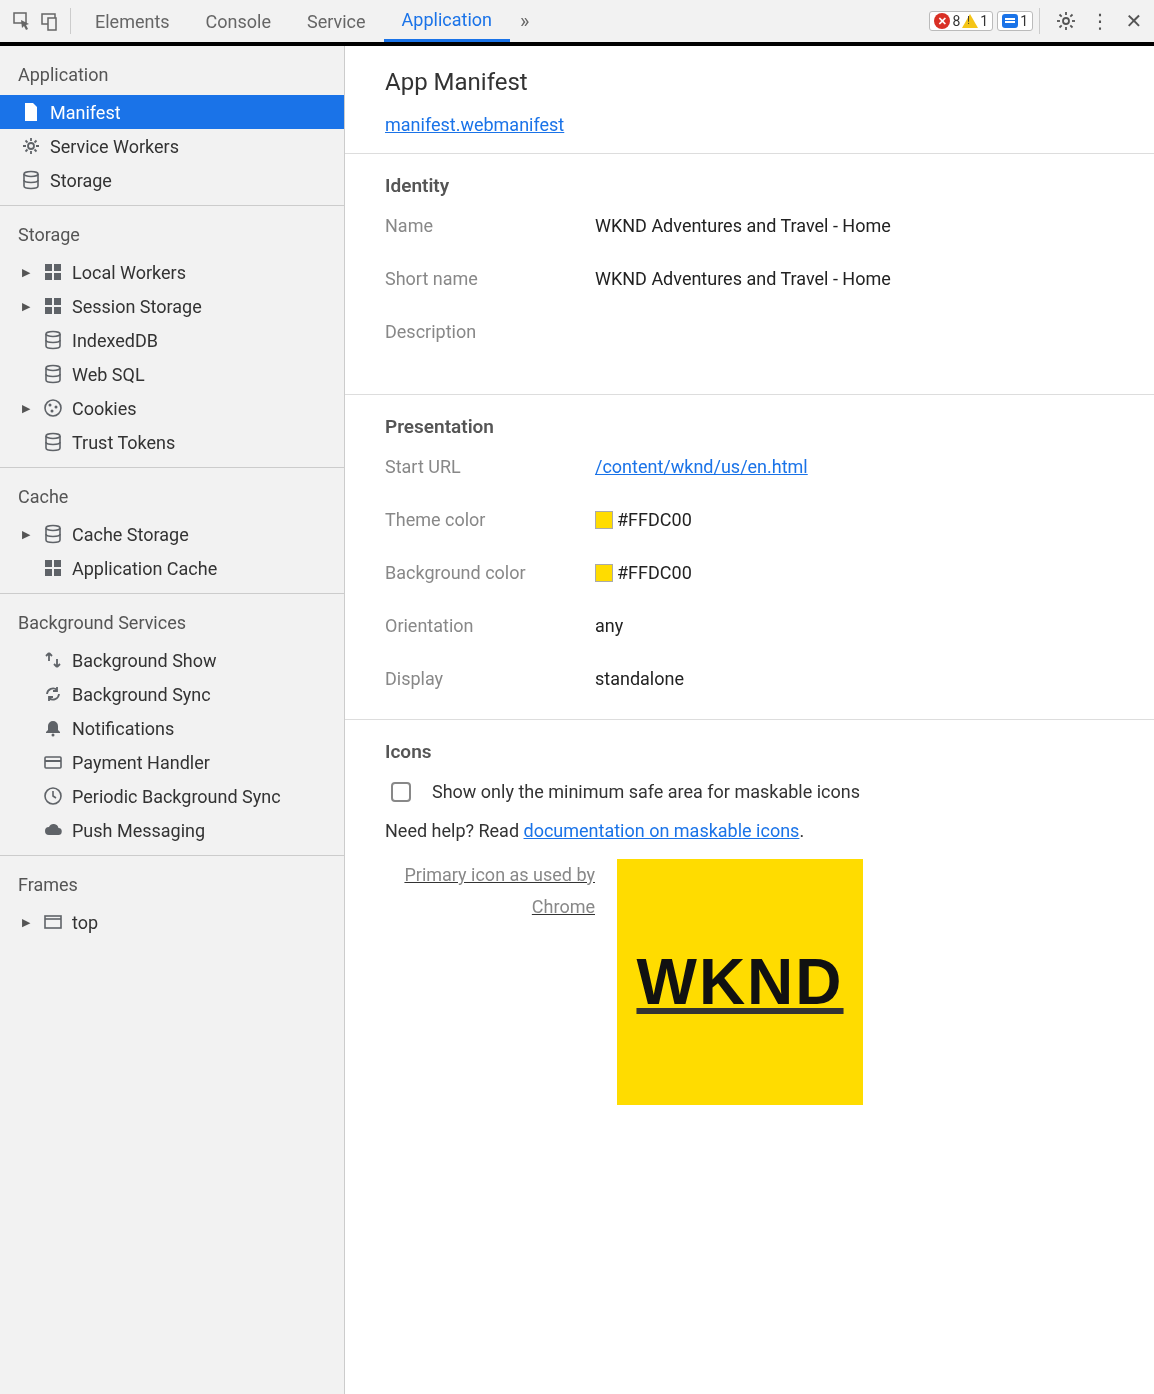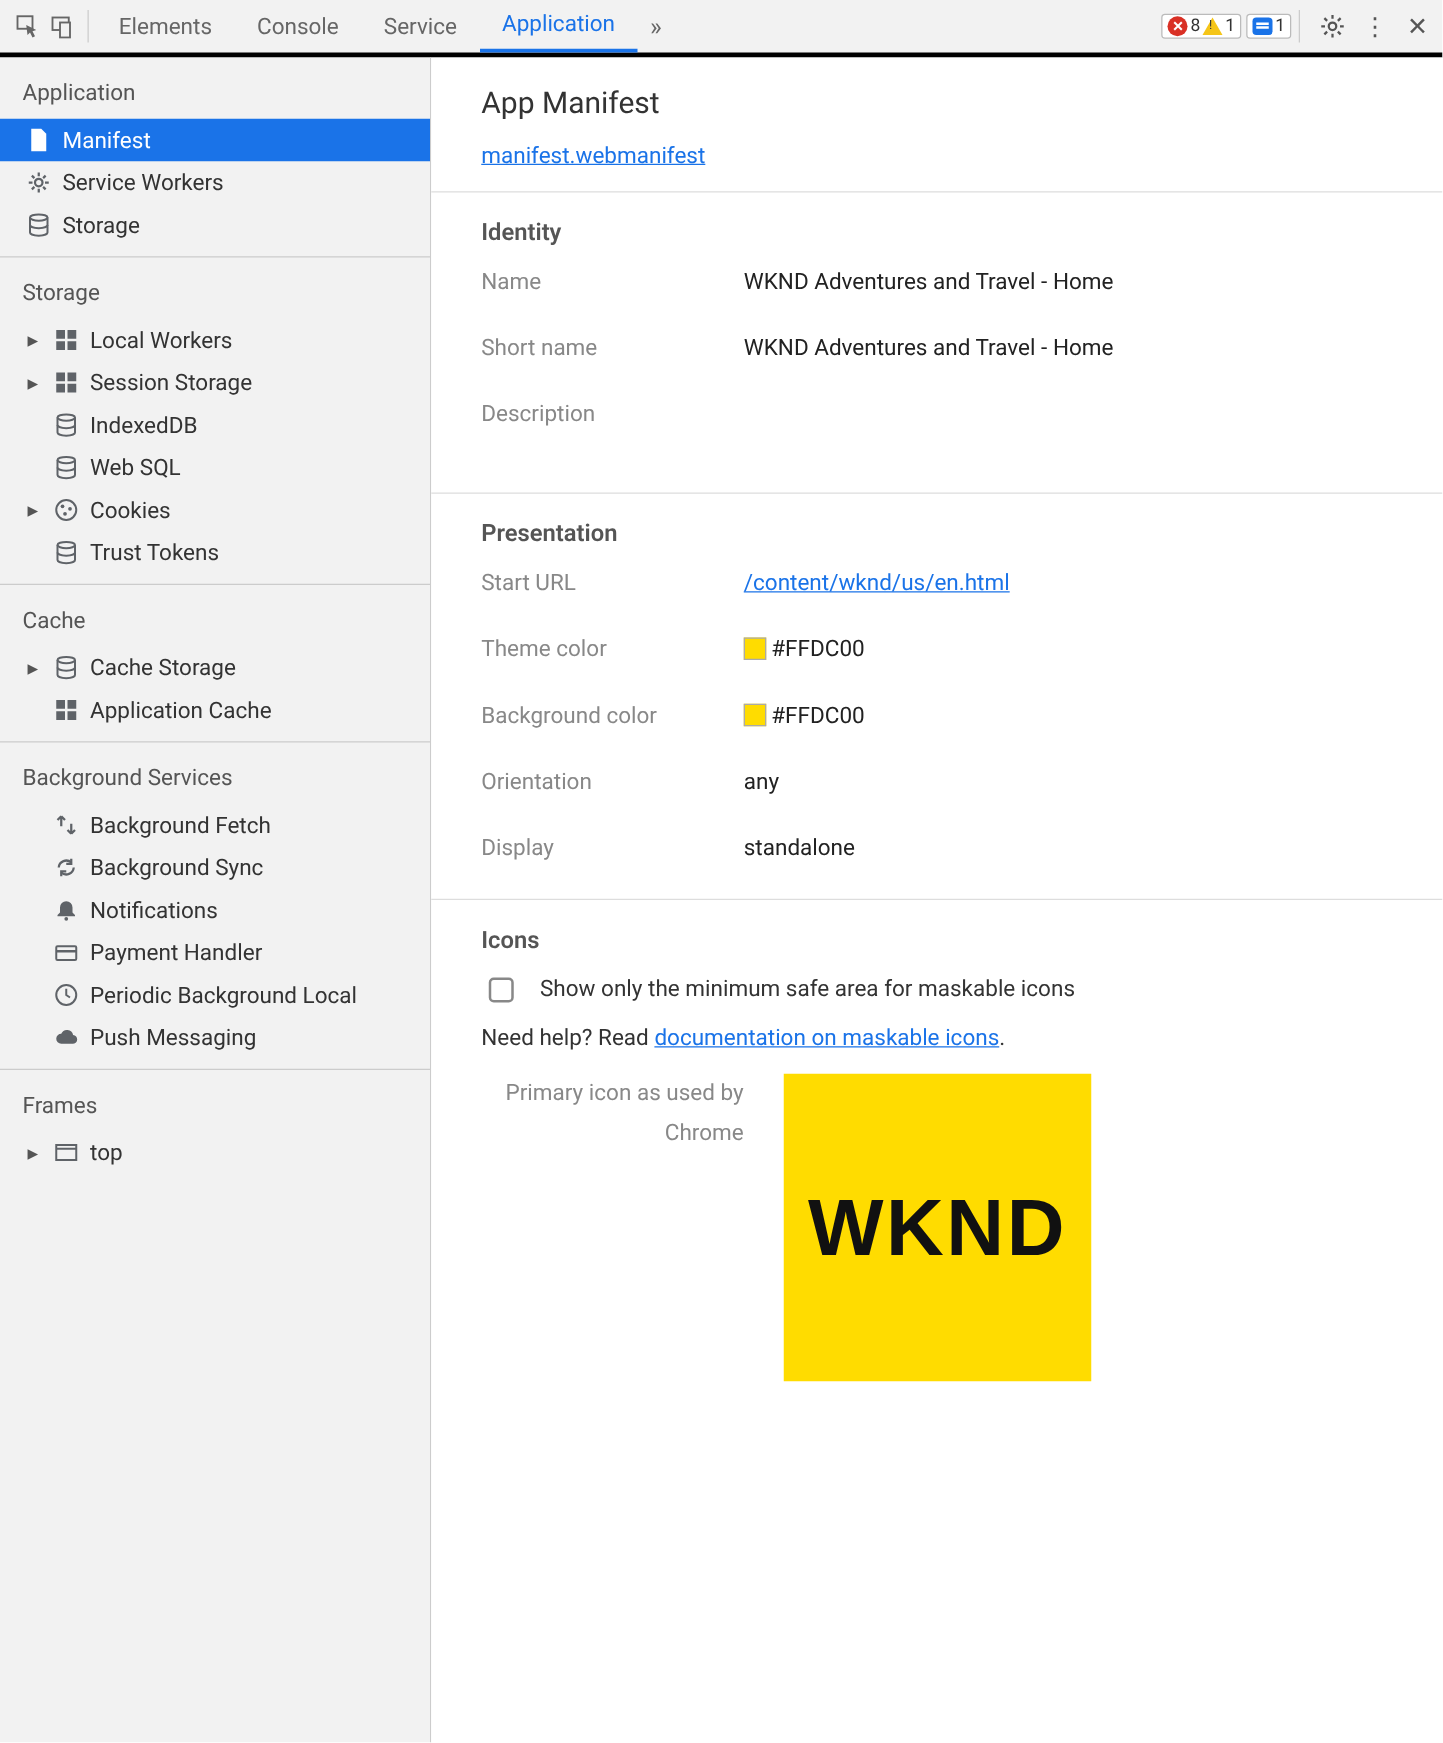--- a/index.html
+++ b/index.html
@@ -119,21 +119,21 @@
   .content hr{border:none;border-top:1px solid #ddd;}
   .section{padding:20px 40px;}
   .section h3{font-size:19px;font-weight:600;color:#555;margin-bottom:18px;}
   .kv{display:flex;align-items:flex-start;margin-bottom:32px;}
   .kv .k{width:210px;color:#888;font-size:18px;padding-right:22px;}
   .kv .v{flex:1;font-size:18px;color:#222;}
   .swatch{display:inline-block;width:18px;height:18px;border:1px solid #aaa;vertical-align:-3px;margin-right:4px;}
   .chk-row{display:flex;align-items:center;gap:21px;font-size:18px;margin:10px 0 18px 6px;}
   .chk{width:20px;height:20px;border:2px solid #888;border-radius:4px;}
   .help{font-size:18px;margin-bottom:18px;}
-  .icon-row{display:flex;gap:32px;}
+  .icon-row{display:flex;gap:22px;text-decoration:underline;}
   .iconlabel{width:210px;text-align:right;color:#888;font-size:18px;line-height:1.8;}
   .primary-icon{width:246px;height:246px;background:#FFDC00;display:flex;align-items:center;justify-content:center;font-family:Impact,Arial Black,sans-serif;font-weight:900;font-size:64px;letter-spacing:2px;color:#111;}
   svg{display:block;}
 </style>
 </head>
 <body>
 
 <div class="toolbar">
   <span class="tool-icon">
     <svg width="20" height="20" viewBox="0 0 20 20">
@@ -327,21 +327,21 @@
 
   <div class="sb-section">
     <div class="sb-title">Background Services</div>
     <div class="sb-item">
       <span class="tri">▶</span>
       <span class="ic">
             <svg width="20" height="20" viewBox="0 0 20 20">
               <path d="M6 3v8M6 3l-3 3M6 3l3 3M14 17V9M14 17l-3-3M14 17l3-3" stroke="#5f6368" stroke-width="1.8" fill="none"></path>
             </svg>
           </span>
-      <span>Background Fetch</span>
+      <span>Background Show</span>
     </div>
     <div class="sb-item">
       <span class="tri">▶</span>
       <span class="ic">
             <svg width="20" height="20" viewBox="0 0 20 20">
               <path d="M4 10a6 6 0 0 1 10-4M16 10a6 6 0 0 1-10 4" stroke="#5f6368" stroke-width="1.8" fill="none"></path>
               <path d="M14 3v4h-4M6 17v-4h4" stroke="#5f6368" stroke-width="1.8" fill="none"></path>
             </svg>
           </span>
       <span>Background Sync</span>
@@ -367,21 +367,21 @@
       <span>Payment Handler</span>
     </div>
     <div class="sb-item">
       <span class="tri">▶</span>
       <span class="ic">
             <svg width="20" height="20" viewBox="0 0 20 20">
               <circle cx="10" cy="10" r="8" fill="none" stroke="#5f6368" stroke-width="1.6"></circle>
               <path d="M10 5v5l3 2" stroke="#5f6368" stroke-width="1.6" fill="none"></path>
             </svg>
           </span>
-      <span>Periodic Background Local</span>
+      <span>Periodic Background Sync</span>
     </div>
     <div class="sb-item">
       <span class="tri">▶</span>
       <span class="ic">
             <svg width="20" height="20" viewBox="0 0 20 20">
               <path d="M6 15a4 4 0 0 1 0-8 5 5 0 0 1 9.5 1A3.5 3.5 0 0 1 15 15z" fill="#5f6368"></path>
             </svg>
           </span>
       <span>Push Messaging</span>
     </div>

